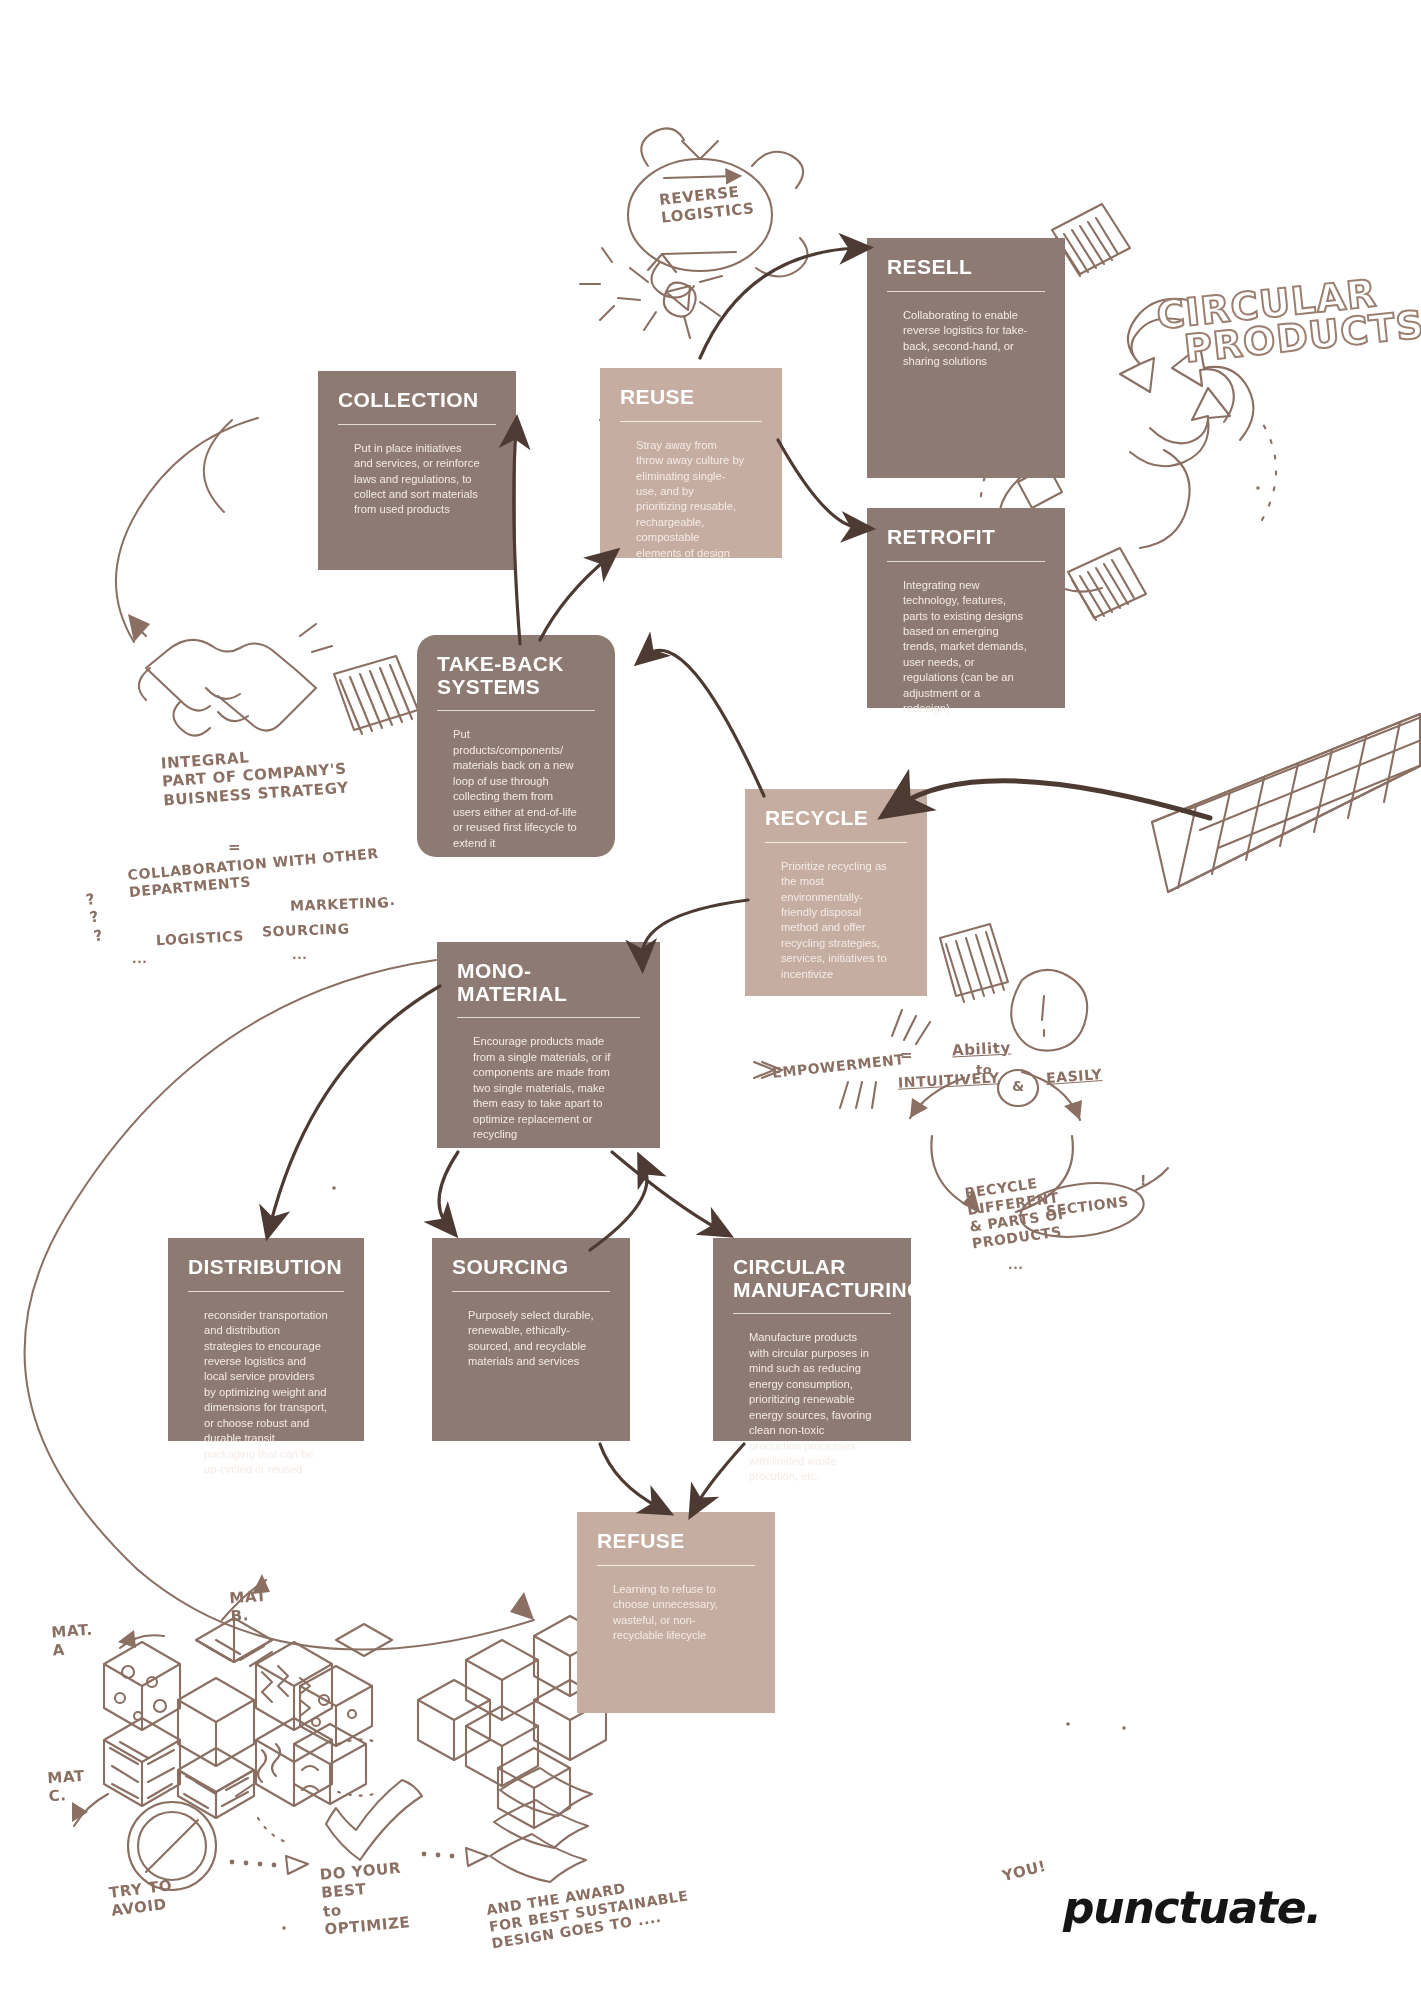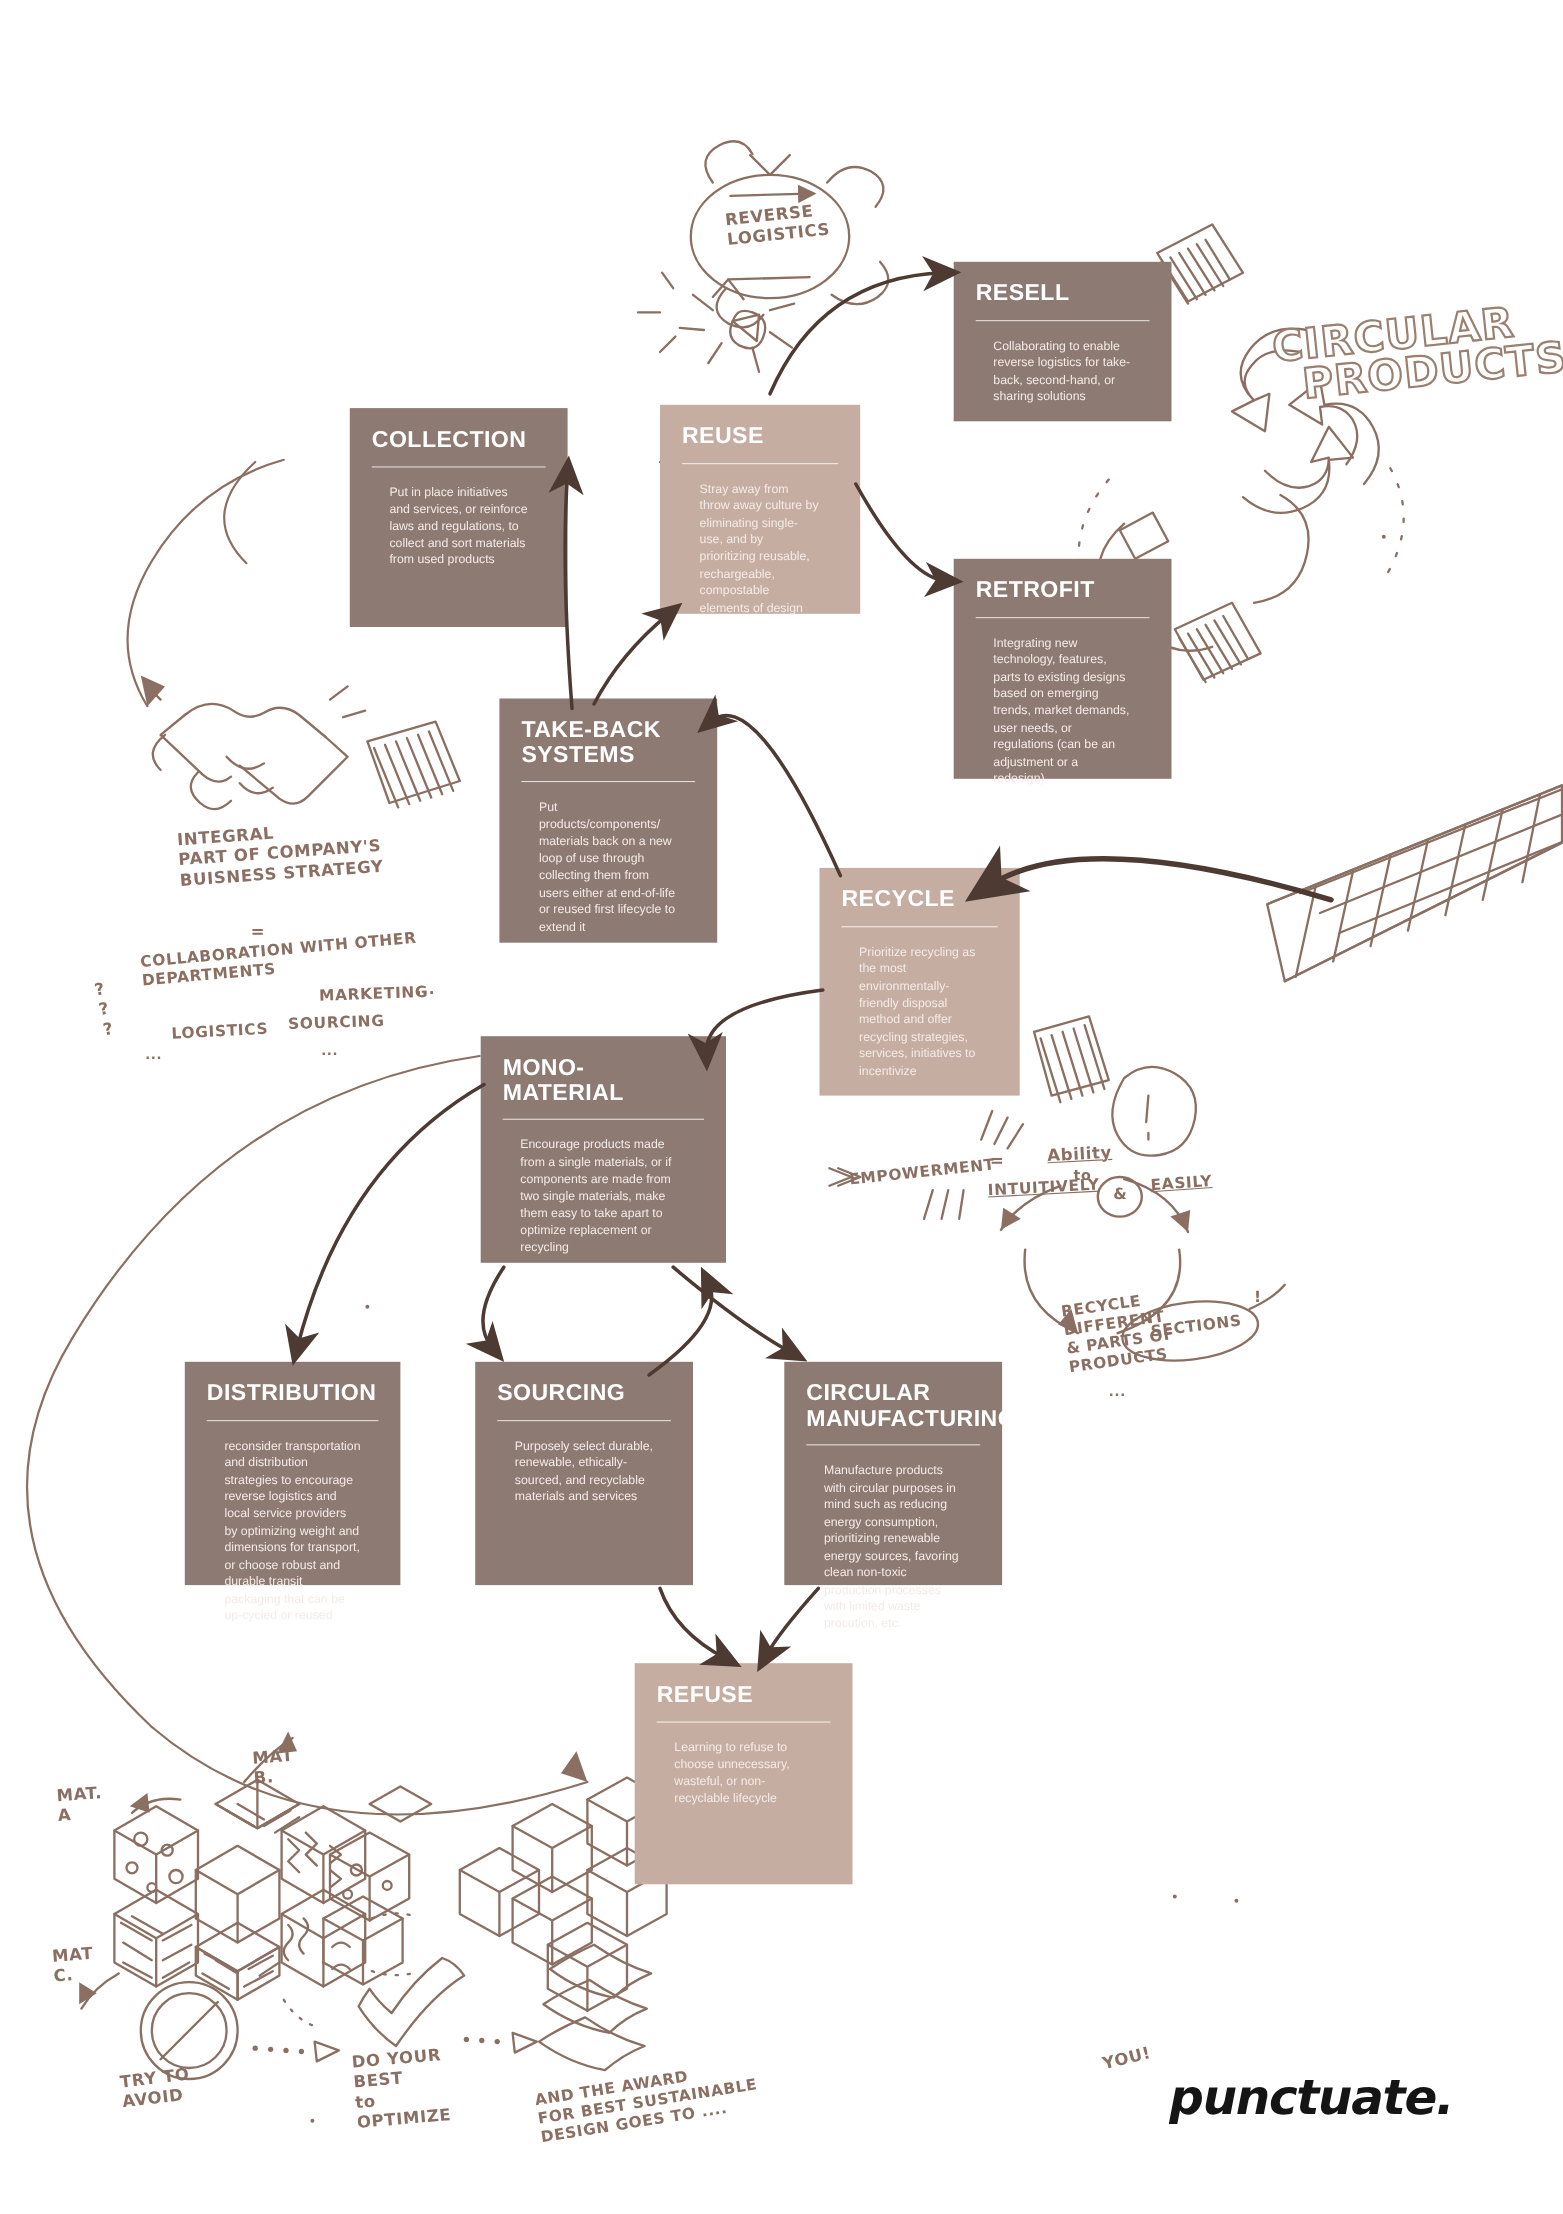--- a/index.html
+++ b/index.html
@@ -337,33 +337,33 @@
       <div class="card-rule"></div>
       <div class="card-body">Put in place initiatives and services, or reinforce laws and regulations, to collect and sort materials from used products</div>
     </div>
 
     <div class="card tone-light" style="left:600px; top:368px; width:182px; height:190px;">
       <div class="card-title">REUSE</div>
       <div class="card-rule"></div>
       <div class="card-body">Stray away from  throw away  culture by eliminating single-use, and by prioritizing reusable, rechargeable, compostable elements of design</div>
     </div>
 
-    <div class="card tone-dark" style="left:867px; top:238px; width:198px; height:145px;">
+    <div class="card tone-dark" style="left:867px; top:238px; width:198px; height:240px;">
       <div class="card-title">RESELL</div>
       <div class="card-rule"></div>
       <div class="card-body">Collaborating to enable reverse logistics for take-back, second-hand, or sharing solutions</div>
     </div>
 
     <div class="card tone-dark" style="left:867px; top:508px; width:198px; height:200px;">
       <div class="card-title">RETROFIT</div>
       <div class="card-rule"></div>
       <div class="card-body">Integrating new technology, features, parts to existing designs based on emerging trends, market demands, user needs, or regulations (can be an adjustment or a redesign)</div>
     </div>
 
-    <div class="card tone-dark" style="left:454px; top:635px; width:198px; height:222px;">
+    <div class="card tone-dark" style="left:417px; top:635px; width:198px; height:222px;border-radius:19px;">
       <div class="card-title">TAKE-BACK SYSTEMS</div>
       <div class="card-rule"></div>
       <div class="card-body">Put products/components/ materials back on a new loop of use through collecting them from users either at end-of-life or reused first lifecycle to extend it</div>
     </div>
 
     <div class="card tone-light" style="left:745px; top:789px; width:182px; height:207px;">
       <div class="card-title">RECYCLE</div>
       <div class="card-rule"></div>
       <div class="card-body">Prioritize recycling as the most environmentally-friendly disposal method and offer recycling strategies, services, initiatives to incentivize</div>
     </div>

